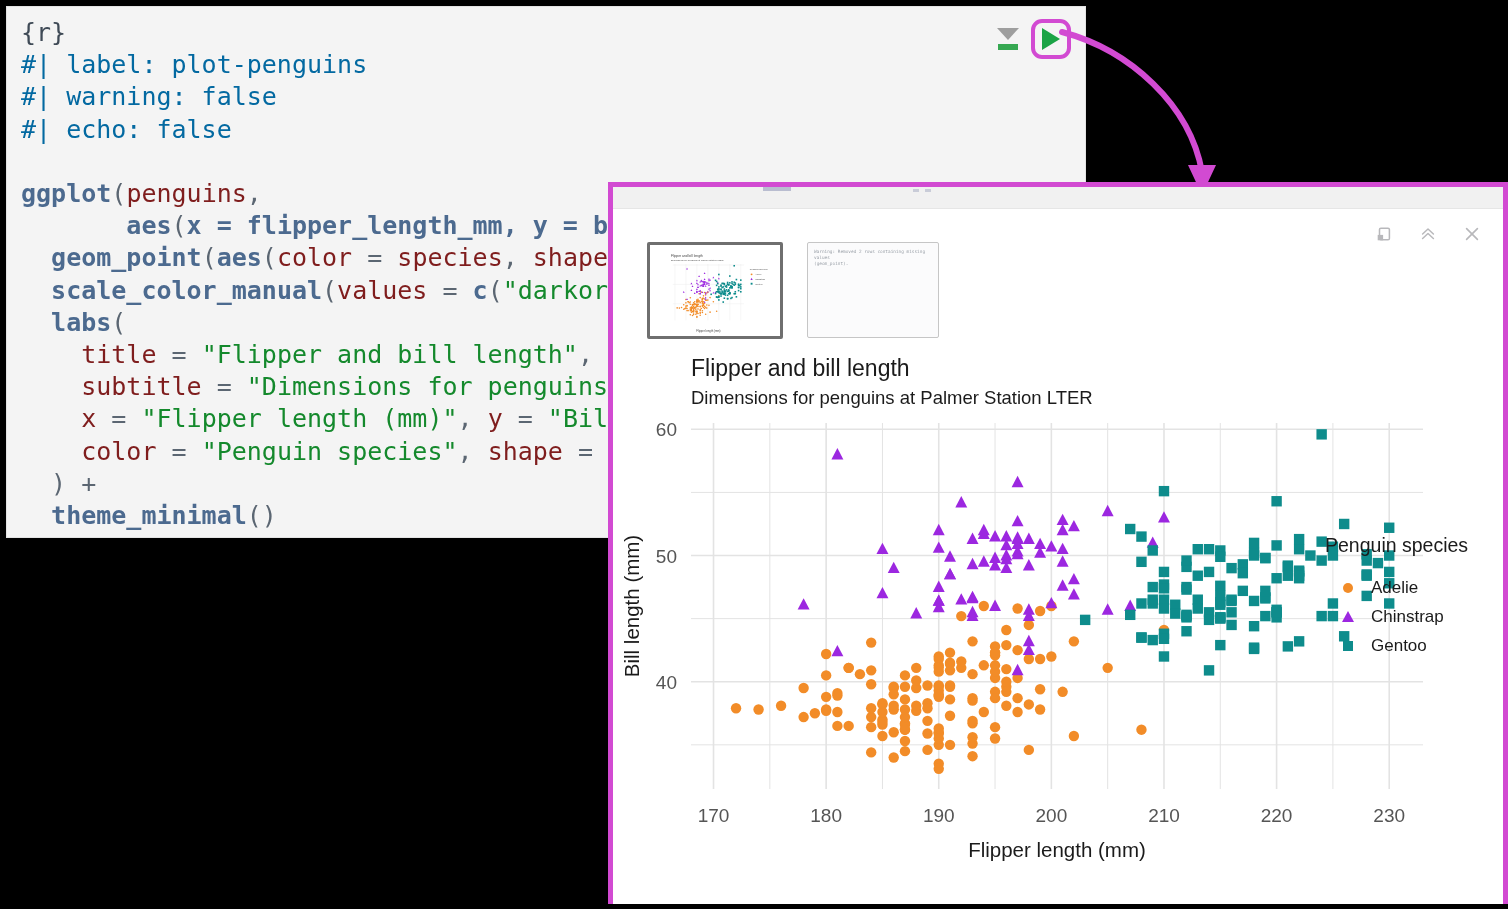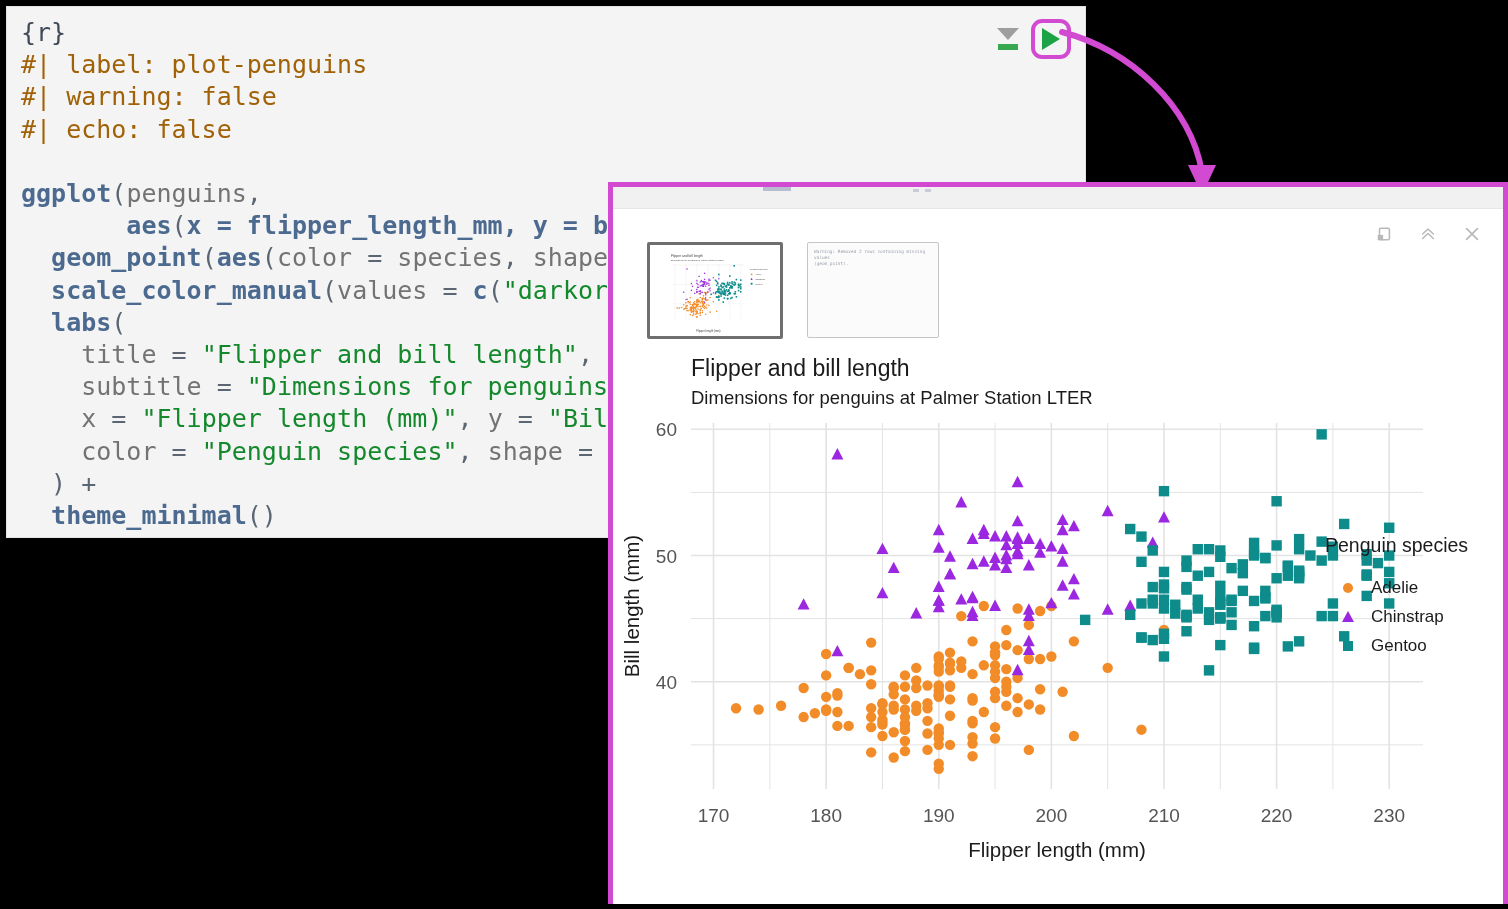--- a/index.html
+++ b/index.html
@@ -24,25 +24,25 @@
   .code-body {
     position: absolute;
     left: 0; top: 10px;
     padding: 0 14px;
     font-family: "DejaVu Sans Mono", monospace;
     font-size: 25px;
     line-height: 32.2px;
     white-space: pre;
     color: #2f3a45;
   }
-  .c-comment { color: #a16207; }
+  .c-comment { color: #0369a1; }
   .c-brace   { color: #3f4a56; }
   .c-fn      { color: #4c6a8f; font-weight: bold; }
   .c-punct   { color: #5b6672; }
-  .c-ident   { color: #737373; }
+  .c-ident   { color: #7f1d1d; }
   .c-str     { color: #14892c; }
   .c-plain   { color: #2f3a45; }
 
   .cell-tools {
     position: absolute;
     right: 14px; top: 12px;
     display: flex; align-items: center; gap: 10px;
   }
   .icon-run-above {
     width: 26px; height: 30px;

